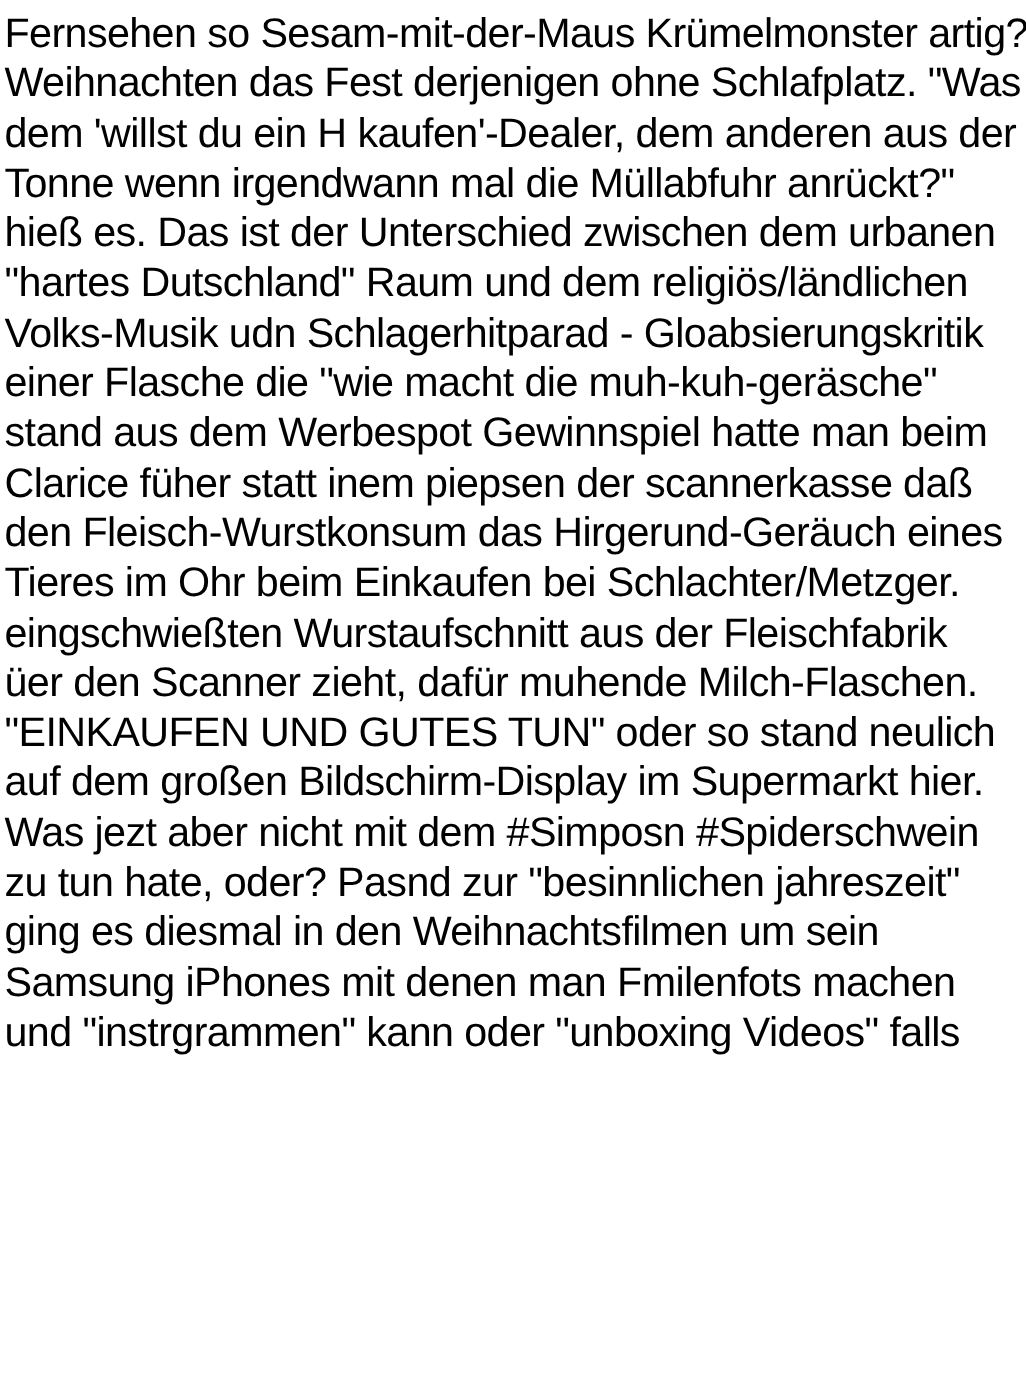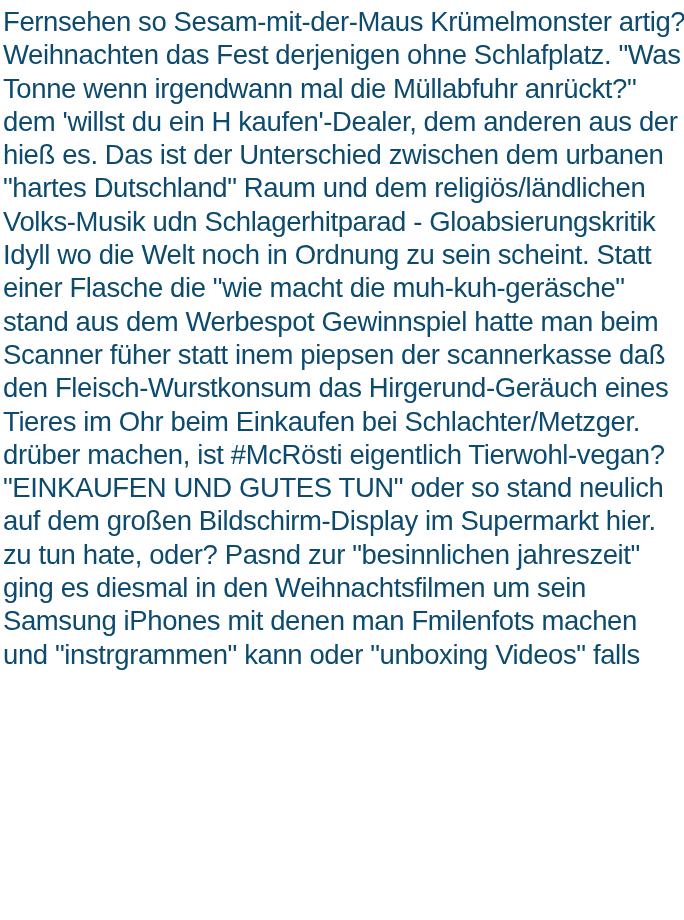--- a/index.html
+++ b/index.html
@@ -8,47 +8,48 @@
     background: #ffffff;
   }
   body {
     width: 684px;
     height: 920px;
     overflow: hidden;
     font-family: "Liberation Sans", "DejaVu Sans", sans-serif;
   }
   .text-block {
     padding: 5px 0 0 3px;
-    color: #0c4a6e;
+    color: #000000;
   }
   .text-line {
     font-size: 27.5px;
     line-height: 33.3px;
     white-space: nowrap;
     letter-spacing: -0.4px;
     font-weight: 400;
   }
 </style>
 </head>
 <body>
 
 <div class="text-block">
     <div class="text-line">Fernsehen so Sesam-mit-der-Maus Krümelmonster artig?</div>
     <div class="text-line">Weihnachten das Fest derjenigen ohne Schlafplatz. "Was</div>
+    <div class="text-line">dem 'willst du ein H kaufen'-Dealer, dem anderen aus der</div>
     <div class="text-line">Tonne wenn irgendwann mal die Müllabfuhr anrückt?"</div>
-    <div class="text-line">dem 'willst du ein H kaufen'-Dealer, dem anderen aus der</div>
     <div class="text-line">hieß es. Das ist der Unterschied zwischen dem urbanen</div>
     <div class="text-line">"hartes Dutschland" Raum und dem religiös/ländlichen</div>
     <div class="text-line">Volks-Musik udn Schlagerhitparad - Gloabsierungskritik</div>
-    <div class="text-line">Idyll wo die Welt noch in Ordnung zu sein scheint. Statt</div>
     <div class="text-line">einer Flasche die "wie macht die muh-kuh-geräsche"</div>
     <div class="text-line">stand aus dem Werbespot Gewinnspiel hatte man beim</div>
-    <div class="text-line">Scanner füher statt inem piepsen der scannerkasse daß</div>
+    <div class="text-line">Clarice füher statt inem piepsen der scannerkasse daß</div>
     <div class="text-line">den Fleisch-Wurstkonsum das Hirgerund-Geräuch eines</div>
     <div class="text-line">Tieres im Ohr beim Einkaufen bei Schlachter/Metzger.</div>
-    <div class="text-line">drüber machen, ist #McRösti eigentlich Tierwohl-vegan?</div>
+    <div class="text-line">eingschwießten Wurstaufschnitt aus der Fleischfabrik</div>
+    <div class="text-line">üer den Scanner zieht, dafür muhende Milch-Flaschen.</div>
     <div class="text-line">"EINKAUFEN UND GUTES TUN" oder so stand neulich</div>
     <div class="text-line">auf dem großen Bildschirm-Display im Supermarkt hier.</div>
+    <div class="text-line">Was jezt aber nicht mit dem #Simposn #Spiderschwein</div>
     <div class="text-line">zu tun hate, oder? Pasnd zur "besinnlichen jahreszeit"</div>
     <div class="text-line">ging es diesmal in den Weihnachtsfilmen um sein</div>
     <div class="text-line">Samsung iPhones mit denen man Fmilenfots machen</div>
     <div class="text-line">und "instrgrammen" kann oder "unboxing Videos" falls</div>
   </div>
 
 </body></html>

